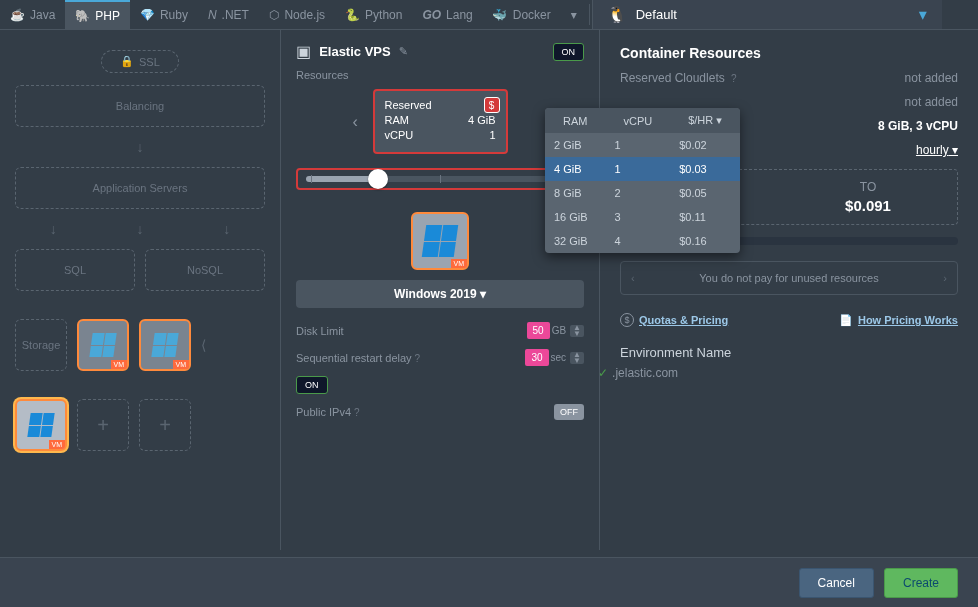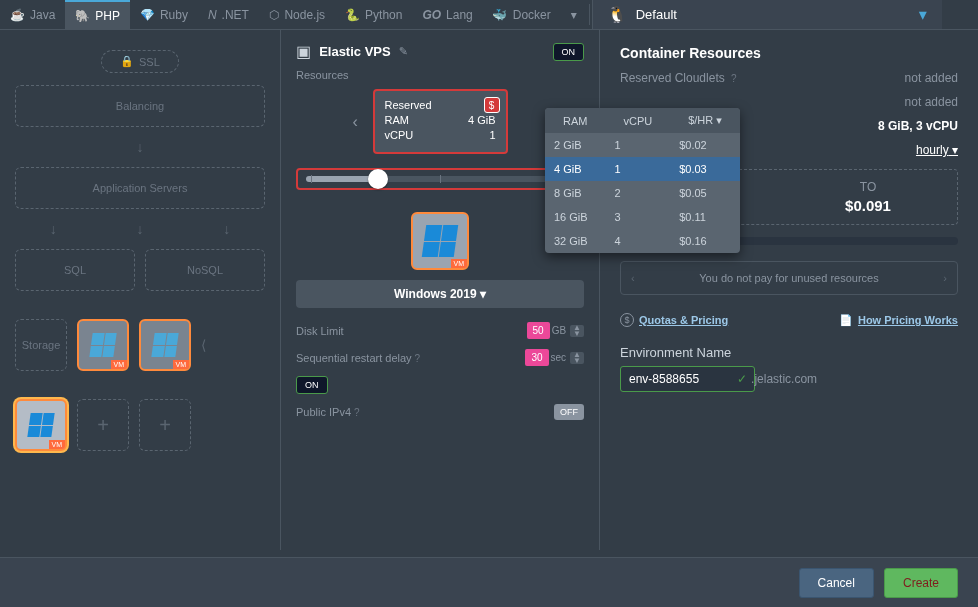--- a/index.html
+++ b/index.html
@@ -87,21 +87,21 @@
 .env-name-label { font-size: 13px; color: #ccd4dc; margin-bottom: 6px; }
 .env-name-row { display: flex; align-items: center; gap: 4px; }
 .env-input { background: #2a3440; border: 1px solid #4a9a4a; color: #fff; padding: 5px 8px; font-size: 12px; border-radius: 3px; width: 135px; }
 .env-check { color: #4a9a4a; margin-left: -22px; font-size: 12px; }
 .env-domain { color: #8a94a0; font-size: 12px; }
 
 
 .footer { position: absolute; bottom: 0; right: 0; left: 0; height: 50px; background: #3a4450; border-top: 1px solid #4a5560; display: flex; align-items: center; justify-content: flex-end; padding: 0 20px; gap: 10px; }
 .btn { padding: 7px 18px; font-size: 12px; border-radius: 3px; cursor: pointer; border: 1px solid transparent; }
 .btn-cancel { background: #4a6580; color: #fff; border-color: #3a5570; }
-.btn-create { background: #5fb85f; color: #7f1d1d; border-color: #4a9a4a; }
+.btn-create { background: #5fb85f; color: #0c4a6e; border-color: #4a9a4a; }
 
 
 .win-flag { width: 24px; height: 24px; display: grid; grid-template-columns: 1fr 1fr; grid-template-rows: 1fr 1fr; gap: 1px; transform: skewX(-8deg); }
 .win-flag div { background: #4aa8d8; }
 .win-flag.blue div { background: #1a8ad8; }
 </style>
 </head>
 <body>
 
 <div class="tabs">
@@ -321,21 +321,20 @@
         <span class="bottom-link-text">Quotas &amp; Pricing</span>
       </div>
       <div class="bottom-link">
         <span style="color:#8a94a0">📄</span>
         <span class="bottom-link-text">How Pricing Works</span>
       </div>
     </div>
 
     <div class="env-name-label">Environment Name</div>
     <div class="env-name-row">
-      <input class="env-input" value="env-8588655" style="">
       <span class="env-check">✓</span>
       <span class="env-domain">.jelastic.com</span>
     </div>
   </div>
 </div>
 
 <div class="pricing-popup">
   <table class="pricing-table">
     <thead>
         <tr>

